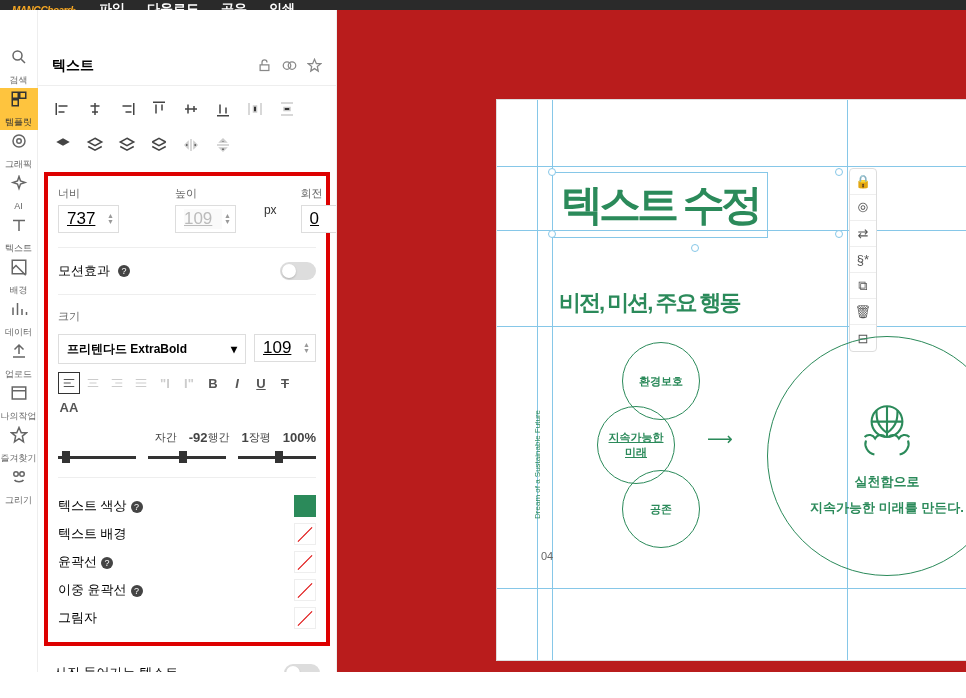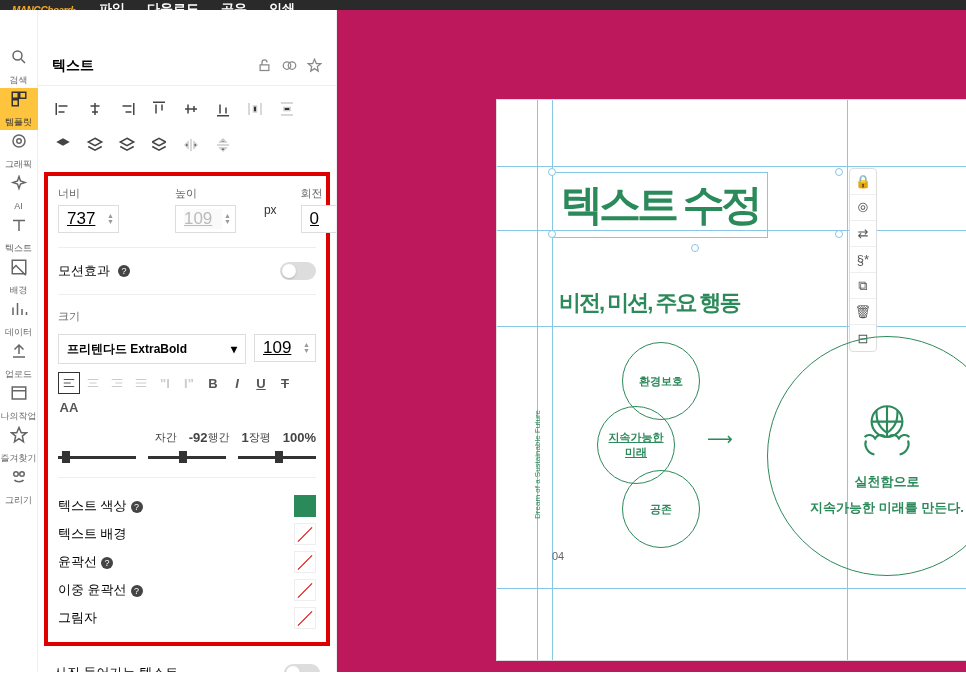--- a/index.html
+++ b/index.html
@@ -57,41 +57,41 @@
 .slider { flex: 1; height: 12px; position: relative; }
 .slider .track { height: 3px; background: #333; position: absolute; top: 5px; left: 0; right: 0; }
 .slider .thumb { width: 8px; height: 12px; background: #333; position: absolute; top: 0; }
 .color-row { display: flex; align-items: center; justify-content: space-between; height: 28px; font-size: 13px; }
 .color-row .swatch { width: 22px; height: 22px; cursor: pointer; }
 .swatch.green { background: #2b8a5a; }
 .swatch.none { background: #fff; border: 1px solid #eee; position: relative; }
 .swatch.none::after { content: ""; position: absolute; left: 0; right: 0; top: 50%; border-top: 1px solid #d00; transform: rotate(-45deg); }
 .q-icon { width: 12px; height: 12px; background: #444; color: #fff; border-radius: 50%; display: inline-flex; align-items: center; justify-content: center; font-size: 9px; margin-left: 4px; }
 .photo-text-row { padding: 14px 16px; display: flex; justify-content: space-between; align-items: center; font-size: 13px; }
-.canvas-area { flex: 1; background: #be185d; position: relative; overflow: hidden; padding-top: 36px; }
+.canvas-area { flex: 1; background: #b91c1c; position: relative; overflow: hidden; padding-top: 36px; }
 .page { position: absolute; left: 160px; top: 90px; width: 780px; height: 560px; background: #fff; box-shadow: 0 0 0 1px #ddd; }
 .vg { position: absolute; top: 0; bottom: 0; width: 1px; background: #86c7e8; }
 .hg { position: absolute; left: 0; right: 0; height: 1px; background: #86c7e8; }
 .sel-text { position: absolute; left: 55px; top: 72px; font-size: 42px; font-weight: 900; letter-spacing: -4px; color: #2b8a5a; border: 1px solid #86c7e8; padding: 4px 8px; }
 .sel-handle { position: absolute; width: 8px; height: 8px; background: #fff; border: 1px solid #86c7e8; border-radius: 50%; }
 .float-tools { position: absolute; right: -38px; top: 68px; width: 28px; background: #fff; border: 1px solid #ddd; border-radius: 4px; display: flex; flex-direction: column; }
 .float-tools .ft { height: 26px; display: flex; align-items: center; justify-content: center; font-size: 13px; color: #555; cursor: pointer; border-bottom: 1px solid #eee; }
 .float-tools .ft:last-child { border-bottom: none; }
 .subtitle { position: absolute; left: 62px; top: 188px; font-size: 22px; font-weight: 900; letter-spacing: -2px; color: #2b8a5a; }
 .circle { position: absolute; border: 1px solid #2b8a5a; border-radius: 50%; display: flex; align-items: center; justify-content: center; font-size: 11px; font-weight: 700; color: #2b8a5a; text-align: center; }
 .c1 { left: 125px; top: 242px; width: 78px; height: 78px; }
 .c2 { left: 100px; top: 306px; width: 78px; height: 78px; text-decoration: underline; }
 .c3 { left: 125px; top: 370px; width: 78px; height: 78px; }
 .big-circle { position: absolute; left: 270px; top: 236px; width: 240px; height: 240px; border: 1.5px solid #2b8a5a; border-radius: 50%; display: flex; flex-direction: column; align-items: center; justify-content: center; gap: 8px; }
 .globe { width: 70px; height: 70px; }
 .big-circle .line1 { font-size: 13px; font-weight: 900; color: #2b8a5a; }
 .big-circle .line2 { font-size: 13px; font-weight: 900; color: #2b8a5a; }
 .arrow { position: absolute; left: 210px; top: 328px; color: #2b8a5a; font-size: 18px; }
 .sidetext { position: absolute; left: 36px; top: 310px; font-size: 8px; color: #2b8a5a; writing-mode: vertical-rl; transform: rotate(180deg); }
-.pagenum { position: absolute; left: 55px; top: 450px; font-size: 11px; color: #666; }
+.pagenum { position: absolute; left: 44px; top: 450px; font-size: 11px; color: #666; }
 </style>
 </head>
 <body>
 
 <div class="topbar">
   <div class="logo"><span>MANGC</span><span>board▸</span></div>
   <div class="topmenu">
     <div class="topmenu-item">파일</div>
     <div class="topmenu-item">다운로드</div>
     <div class="topmenu-item">공유</div>

